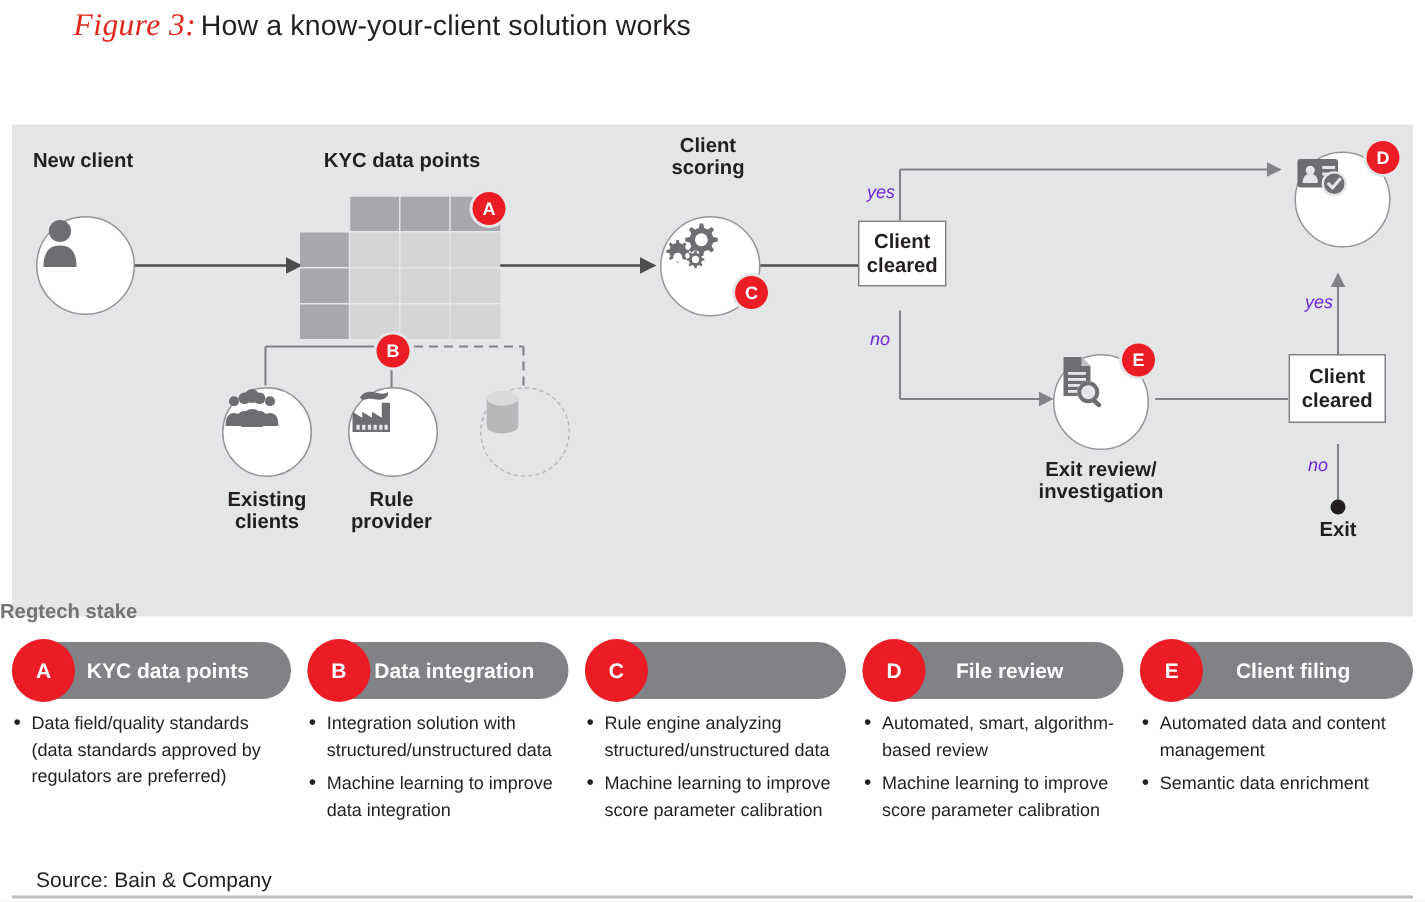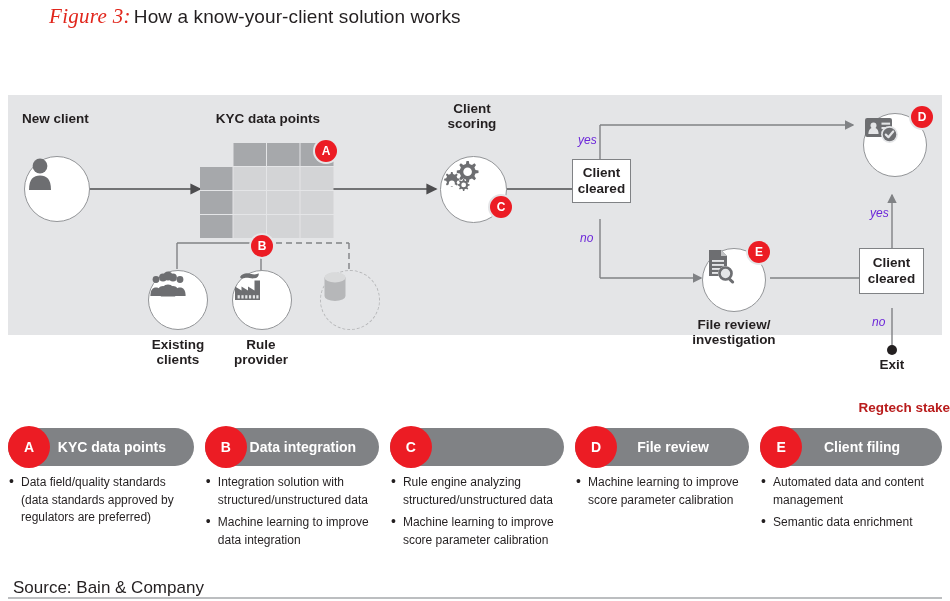--- a/index.html
+++ b/index.html
@@ -17,21 +17,21 @@
     letter-spacing:.1px;
   }
   .fig-title .fignum{
     color:#e1261c; font-style:italic; font-family:"Liberation Serif",serif;
     font-size:21px; letter-spacing:.3px; padding-right:3px;margin-left:40px;
   }
   .fig-title .figtext{ color:#231f20; font-size:19px; }
 
   
   .panel{
-    position:absolute; left:8px; top:95px; width:934px; height:240px;
+    position:absolute; left:8px; top:83px; width:934px; height:328px;
     background:#e4e5e7;
   }
   .panel svg{position:absolute;left:0;top:0;}
 
   .dlabel{
     position:absolute; font-weight:bold; font-size:13.5px;
     color:#231f20; line-height:15px; text-align:center;
   }
   .dlabel.muted{color:#aaabad;}
   .flowlabel{
@@ -52,22 +52,22 @@
   }
   .circ{
     position:absolute;border-radius:50%;background:#fff;
     border:1.3px solid #939598;
     display:flex;align-items:center;justify-content:center;
   }
   .circ.dashed{border-style:dashed;background:#e4e5e7;border-color:#b7b8ba;}
 
   
   .regtech{
-    position:absolute; left:0; top:400px; width:950px; text-align:right;
-    color:#b91c1c; font-weight:bold; font-size:13.5px;
+    position:absolute; left:0; top:400px; width:950px; text-align:left;
+    color:#737373; font-weight:bold; font-size:13.5px;
   }
 
   
   .cards{
     position:absolute; left:8px; top:428px; width:934px; height:145px;
     display:flex; gap:11px;
   }
   .card{ position:relative; }
   .pill{
     height:38px; border-radius:19px; background:#808285;
@@ -86,21 +86,21 @@
   .bullets{ margin:8px 0 0 0; padding:0; list-style:none; }
   .bullets li{
     position:relative; padding-left:13px; font-size:12px;
     line-height:17.5px; color:#231f20; margin-bottom:5px;
   }
   .bullets li:before{
     content:"•"; position:absolute; left:1px; top:-1px; font-size:14px;
   }
 
   .source{
-    position:absolute; left:13px; top:578px; font-size:17px; color:#231f20;
+    position:absolute; left:24px; top:578px; font-size:14px; color:#231f20;
   }
   .baseline{
     position:absolute; left:8px; top:597px; width:934px; height:2px;
     background:#bcbec0;
   }
   .icon-svg{display:block;}
 </style>
 </head>
 <body>
 
@@ -272,21 +272,21 @@
           <rect x="9" y="19" width="12" height="1.9"></rect>
           <rect x="9" y="23" width="9" height="1.9"></rect>
         </g>
         <circle cx="22.5" cy="24.5" r="7.4" fill="#e4e5e7"></circle>
         <circle cx="22.5" cy="24.5" r="6" fill="none" stroke="#6d6e71" stroke-width="2.6"></circle>
         <rect x="27" y="28.6" width="6.4" height="3" rx="1.4" transform="rotate(42 27 28.6)"></rect>
       </g>
     </svg>
   </div>
   <div class="dlabel" style="left:676px;top:222px;width:100px;">
-    <span>File review/</span><br>
+    <span>Exit review/</span><br>
     <span>investigation</span>
   </div>
   <div class="badge" style="left:740px;top:146px;">E</div>
 
   <div class="circ" style="left:855px;top:18px;width:62px;height:62px;">
     <svg class="icon-svg" width="36" height="30" viewBox="0 0 36 30">
       <g fill="#6d6e71">
         <rect x="1" y="4" width="27" height="19" rx="2.2"></rect>
         <g fill="#e4e5e7">
           <circle cx="9.5" cy="11.5" r="3"></circle>
@@ -340,20 +340,21 @@
       <li>Machine learning to improve score parameter calibration</li>
     </ul>
   </div>
 
   <div class="card" style="width:178px;">
     <div class="pill">
       <div class="pbadge">D</div>
       <div class="ptitle">File  review</div>
     </div>
     <ul class="bullets">
+      <li>Automated, smart, algorithm-based review</li>
       <li>Machine learning to improve score parameter calibration</li>
     </ul>
   </div>
 
   <div class="card" style="width:186px;">
     <div class="pill">
       <div class="pbadge">E</div>
       <div class="ptitle">Client filing</div>
     </div>
     <ul class="bullets">

